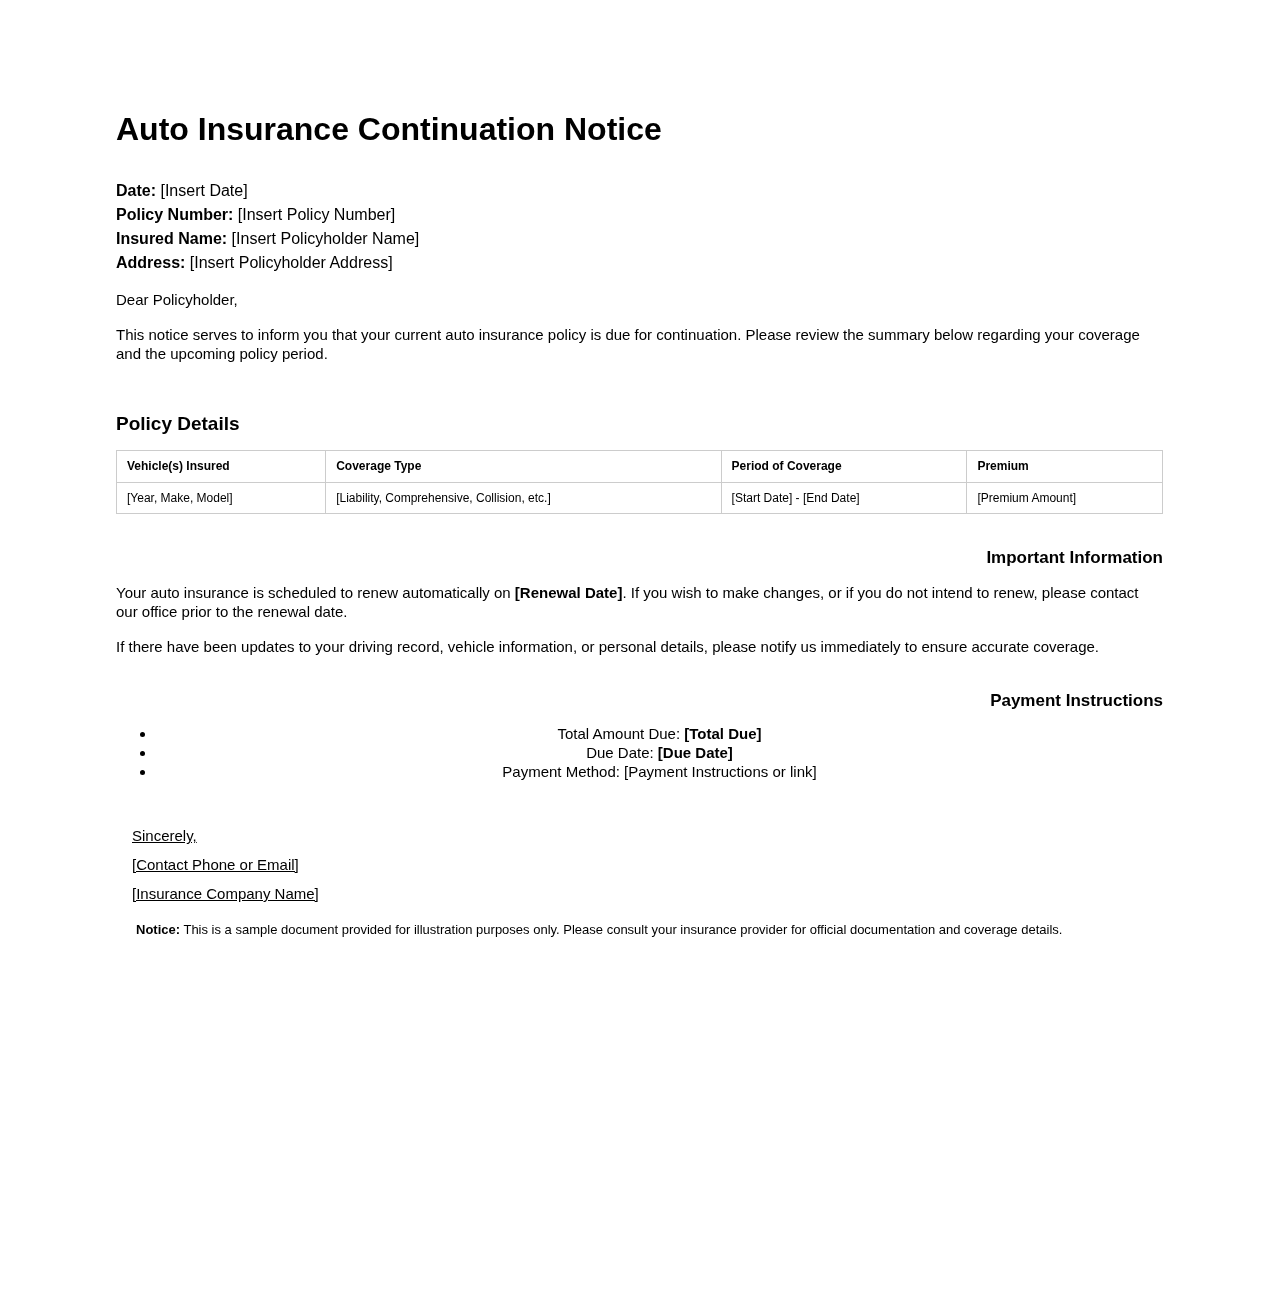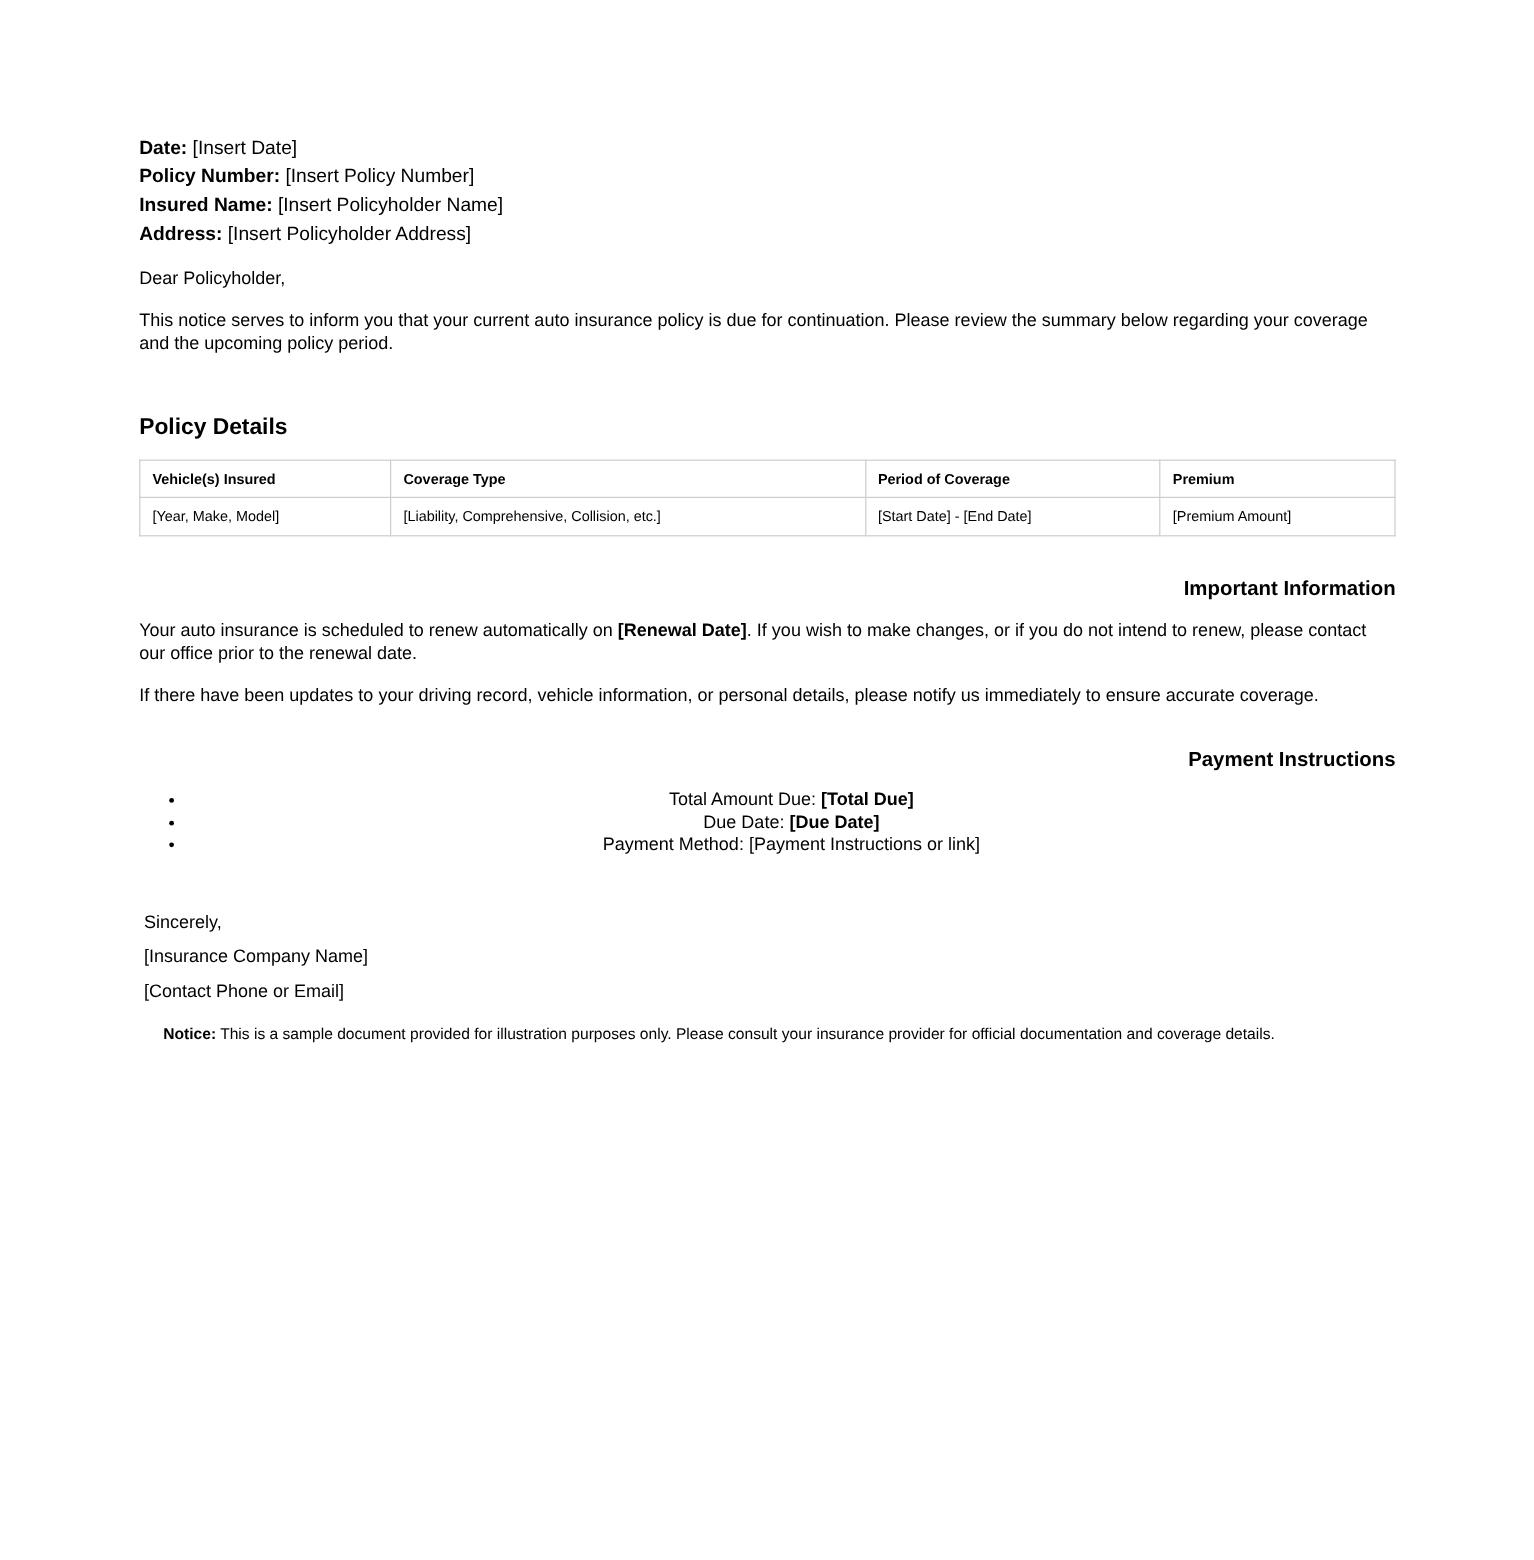--- a/index.html
+++ b/index.html
@@ -70,35 +70,37 @@
     margin: 14px 0;
     padding-left: 40px;
     font-size: 15px;
     line-height: 1.25;
   }
   ul.payment-list li { margin: 0; text-align: center; }
   .closing-block { margin-top: 46px; }
   .closing-block p {
     font-size: 15px;
     line-height: 1.25;
-    margin: 10px 4px;
+    margin: 10px 16px;
+    text-decoration: underline;
   }
   p.notice-text {
     font-size: 13px;
     line-height: 1.3;
     margin: 18px 0 0 0;
     padding-left: 20px;
   }
   .b { font-weight: bold; }
 </style>
 </head>
 <body>
 
 <div class="page">
 
+  <h1 class="doc-title">Auto Insurance Continuation Notice</h1>
 
   <div class="meta-block">
     <div class="meta-line">
       <span class="label">Date:</span>
       <span class="value">[Insert Date]</span>
     </div>
     <div class="meta-line">
       <span class="label">Policy Number:</span>
       <span class="value">[Insert Policy Number]</span>
     </div>
@@ -152,19 +154,19 @@
   <h3 class="section-heading">Payment Instructions</h3>
 
   <ul class="payment-list">
     <li><span>Total Amount Due: </span><span class="b">[Total Due]</span></li>
     <li><span>Due Date: </span><span class="b">[Due Date]</span></li>
     <li><span>Payment Method: [Payment Instructions or link]</span><span class="b"></span></li>
   </ul>
 
   <div class="closing-block">
     <p>Sincerely,</p>
+    <p>[Contact Phone or Email]</p>
     <p>[Insurance Company Name]</p>
-    <p>[Contact Phone or Email]</p>
   </div>
 
   <p class="notice-text"><span class="b">Notice:</span> <span>This is a sample document provided for illustration purposes only. Please consult your insurance provider for official documentation and coverage details.</span></p>
 
 </div>
 
 </body></html>

